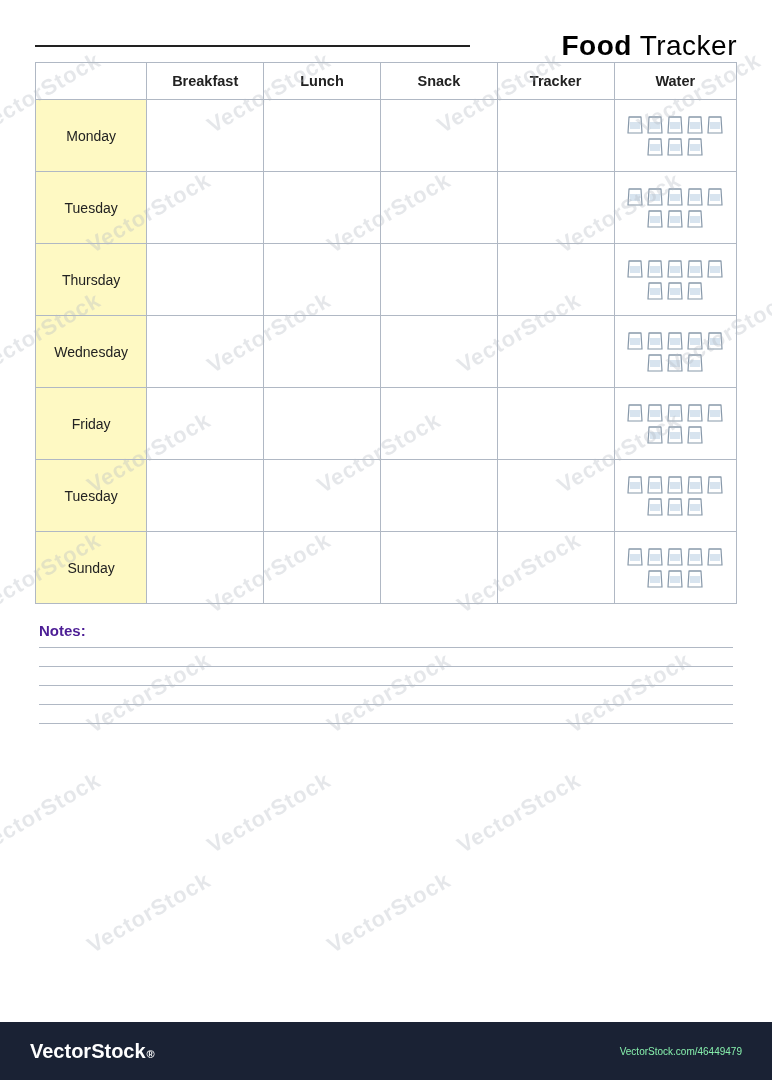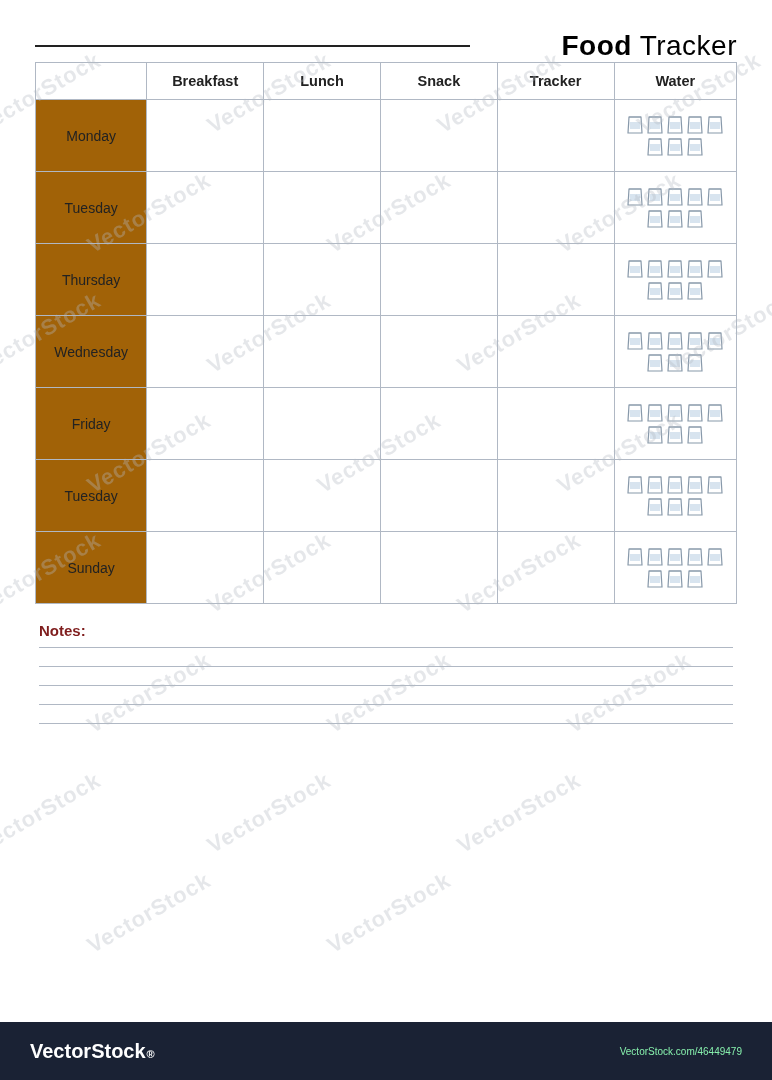--- a/index.html
+++ b/index.html
@@ -76,21 +76,21 @@
       font-size: 14px;
       color: #222;
     }
     .tracker-table thead th {
       background: #ffffff;
       font-weight: 600;
       padding: 10px 4px;
       font-size: 14.5px;
     }
     .tracker-table tbody td.day-cell {
-      background: #a16207;
+      background: #fef9c3;
       font-weight: 500;
       font-size: 14px;
       padding: 8px 6px;
       width: 100px;
       text-align: center;
     }
     .tracker-table tbody td.food-cell {
       background: #ffffff;
       width: 105px;
       height: 72px;
@@ -122,21 +122,21 @@
     }
 
     
     .notes-section {
       margin-top: 18px;
       padding: 0 4px;
     }
     .notes-label {
       font-size: 15px;
       font-weight: 700;
-      color: #7f1d1d;
+      color: #4c1d95;
       margin-bottom: 8px;
     }
     .notes-line {
       border-bottom: 1px solid #b0b8c4;
       margin-bottom: 18px;
       height: 1px;
     }
 
     
     .footer {

